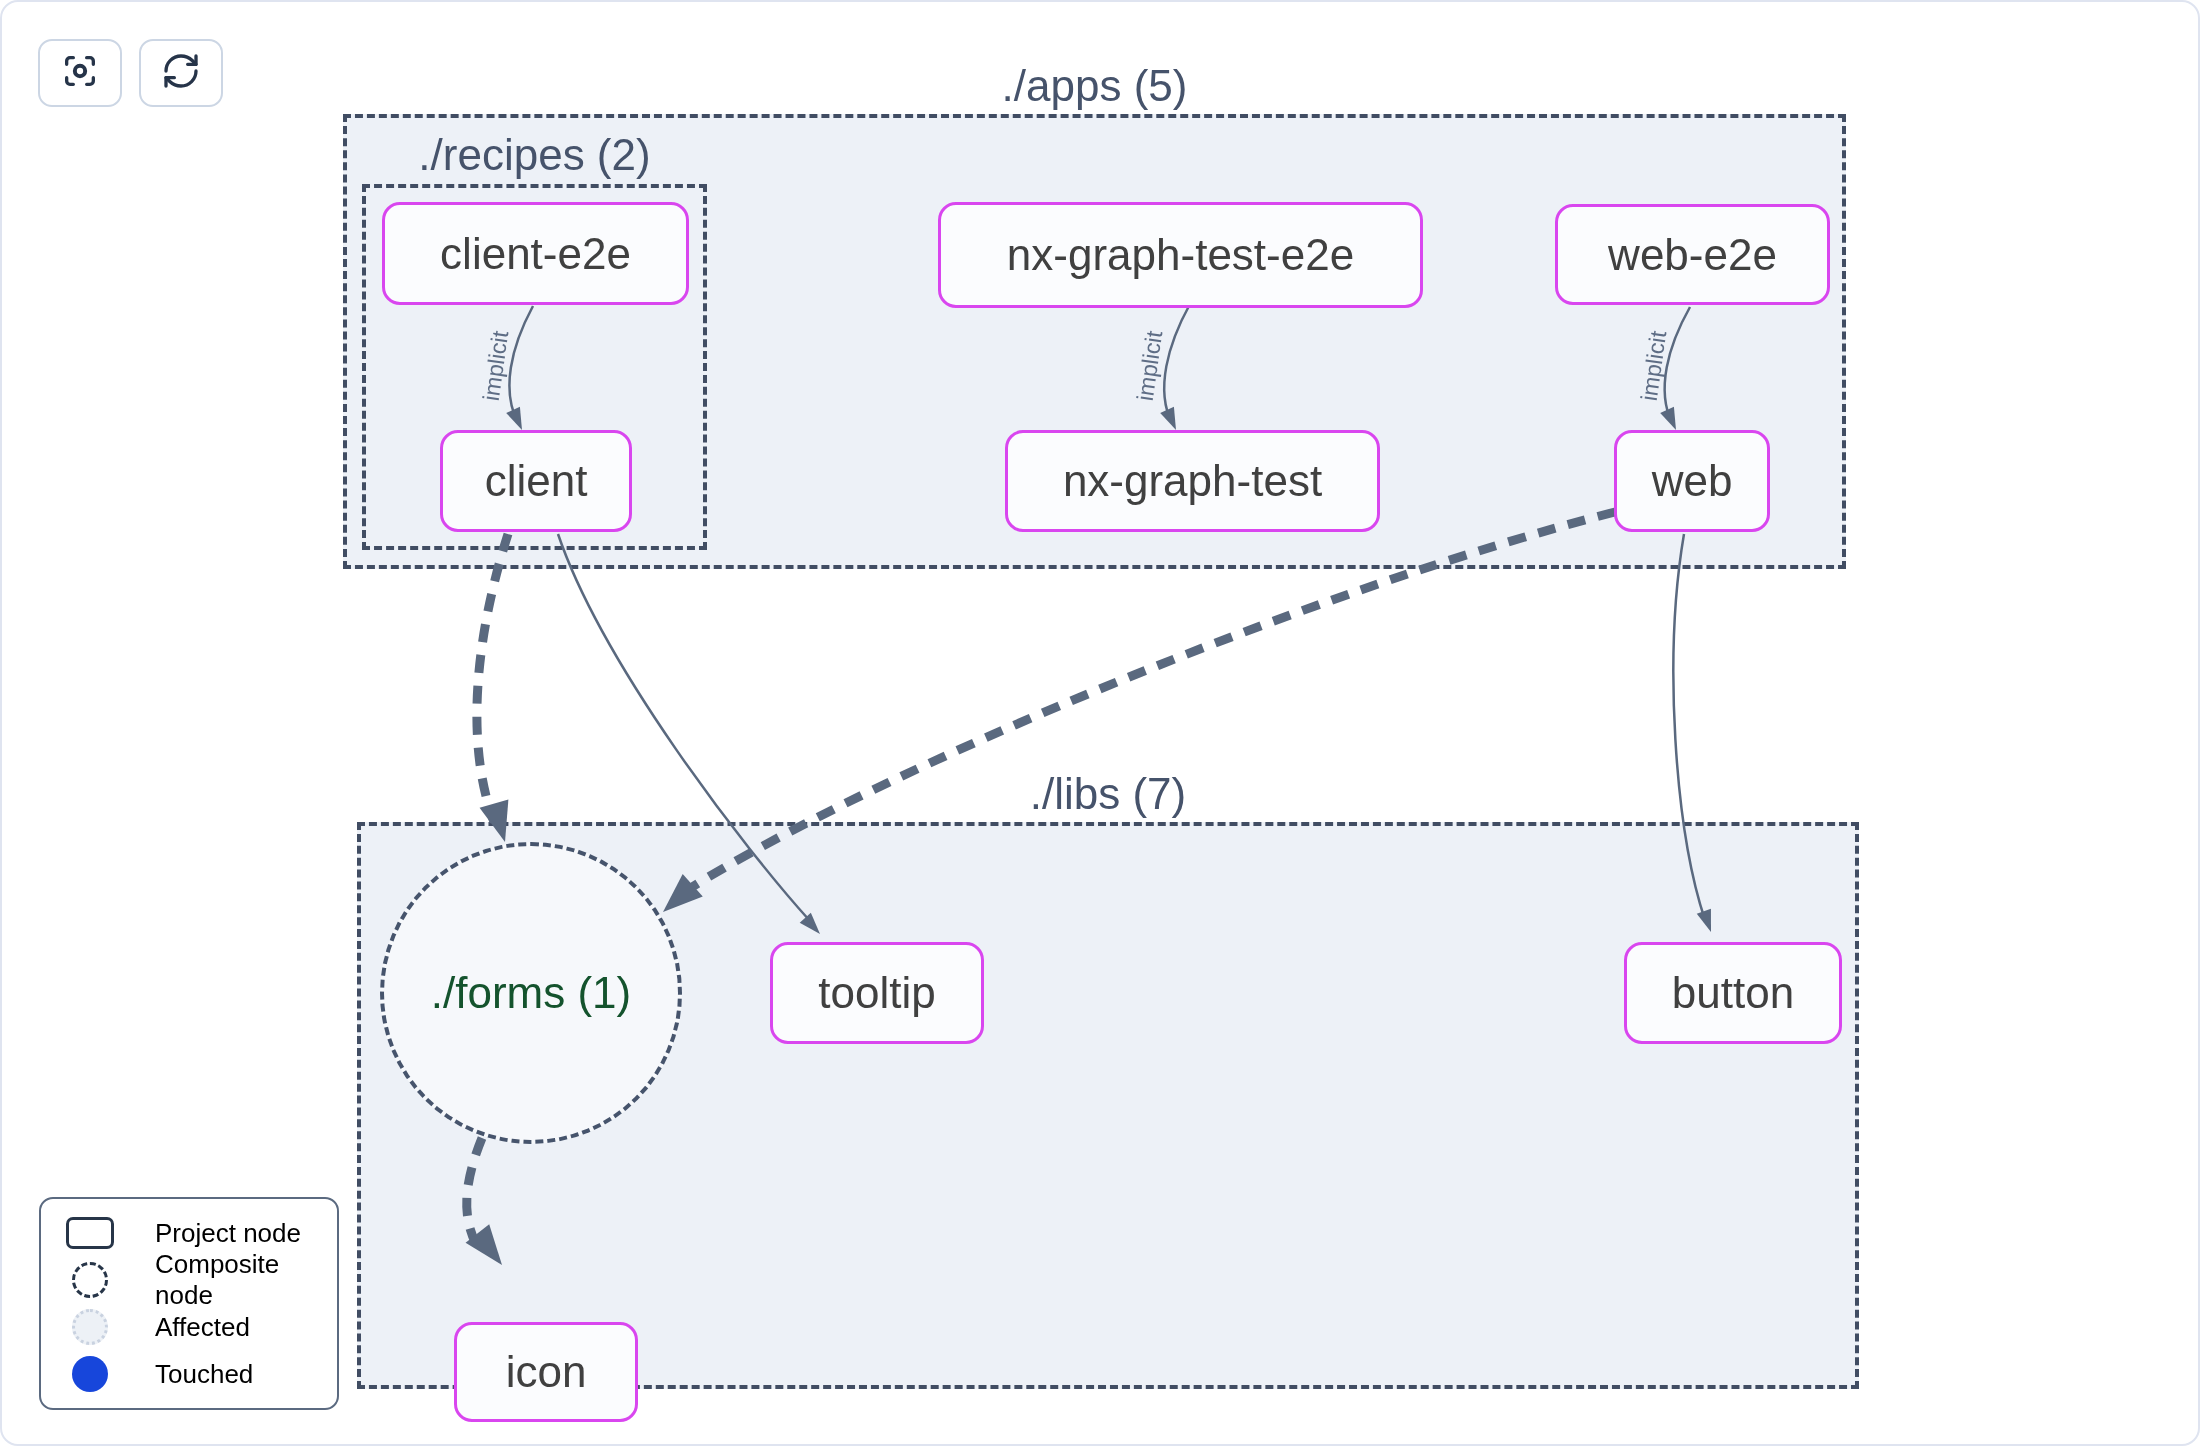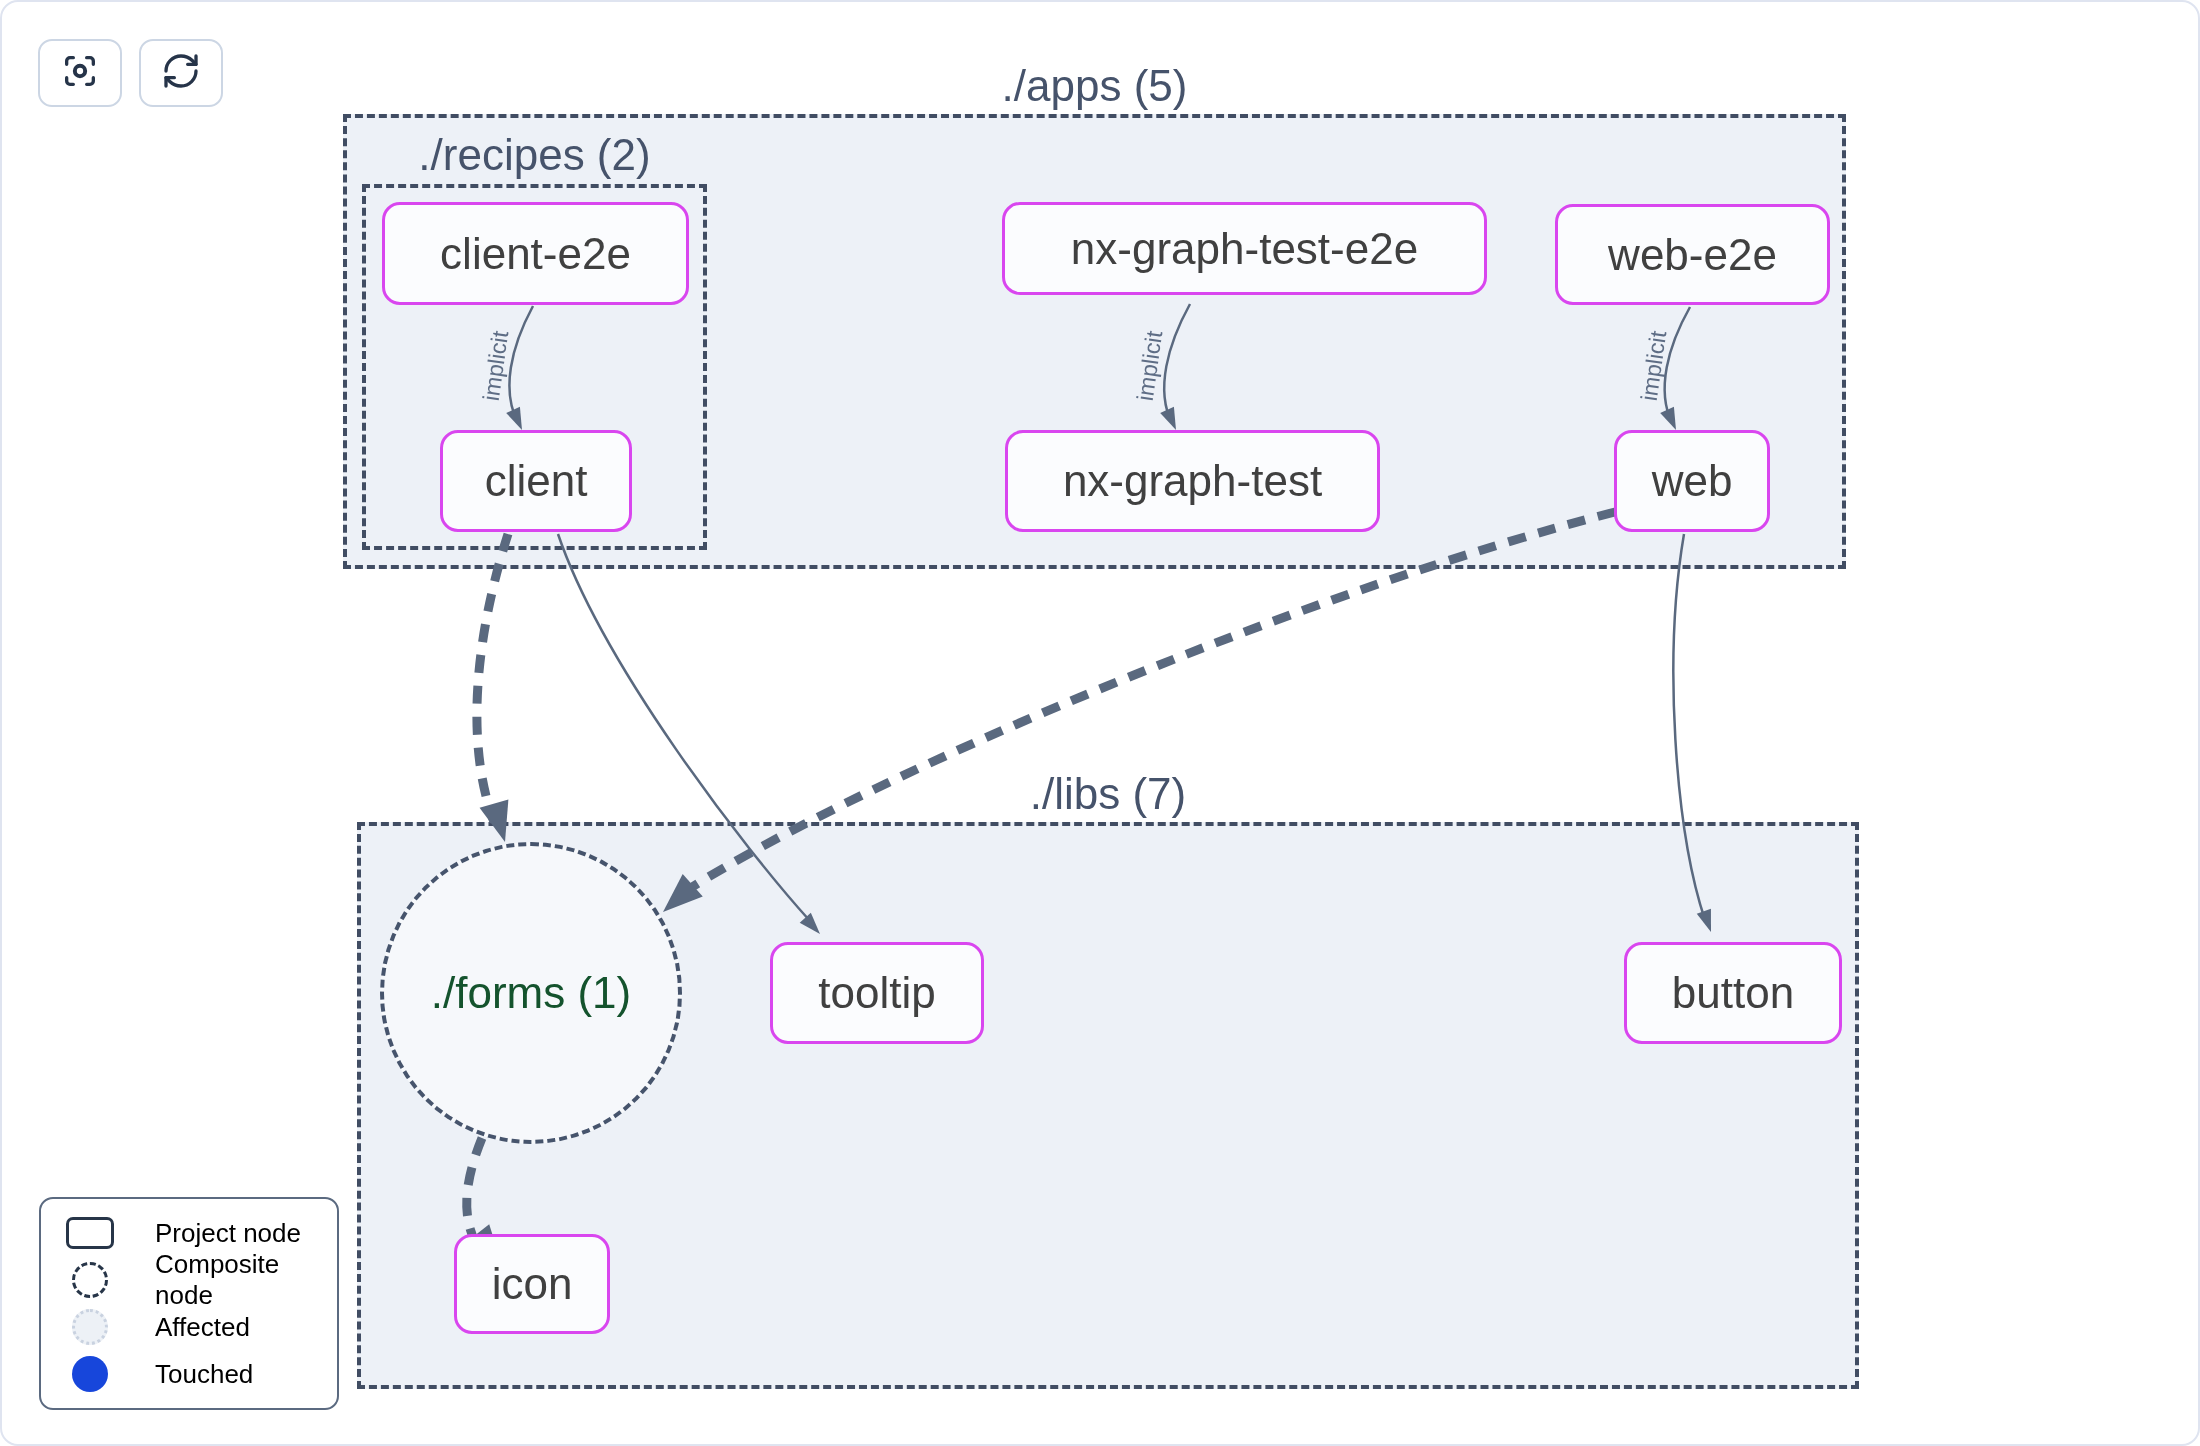--- a/index.html
+++ b/index.html
@@ -54,28 +54,28 @@
 
   
   .node{
     position:absolute; background:#fbfcfe;
     border:3px solid #d946ef; border-radius:18px;
     display:flex; align-items:center; justify-content:center;
     font-size:44px; color:#404040; white-space:nowrap;
     z-index:3; cursor:pointer;
   }
   #node-client-e2e       { left:380px;  top:200px; width:307px; height:103px; }
-  #node-nx-graph-test-e2e{ left:1000px;  top:200px; width:485px; height:93px; }
+  #node-nx-graph-test-e2e{ left:936px;  top:200px; width:485px; height:106px; }
   #node-web-e2e          { left:1553px; top:202px; width:275px; height:101px; }
   #node-client           { left:438px;  top:428px; width:192px; height:102px; }
   #node-nx-graph-test    { left:1003px; top:428px; width:375px; height:102px; }
   #node-web              { left:1612px; top:428px; width:156px; height:102px; }
   #node-tooltip          { left:768px;  top:940px; width:214px; height:102px; }
   #node-button           { left:1622px; top:940px; width:218px; height:102px; }
-  #node-icon             { left:452px;  top:1232px; width:156px; height:100px; }
+  #node-icon             { left:452px;  top:1320px; width:184px; height:100px; }
 
   
   #edges{
     position:absolute; left:0; top:0; width:2200px; height:1446px;
     z-index:2; pointer-events:none;
   }
   .edge-thin { stroke:#5a697f; stroke-width:2.5px; fill:none; }
   .edge-thick{ stroke:#5a697f; stroke-width:9px; fill:none; stroke-dasharray:18 13; }
   .arrow     { fill:#5a697f; }
 

